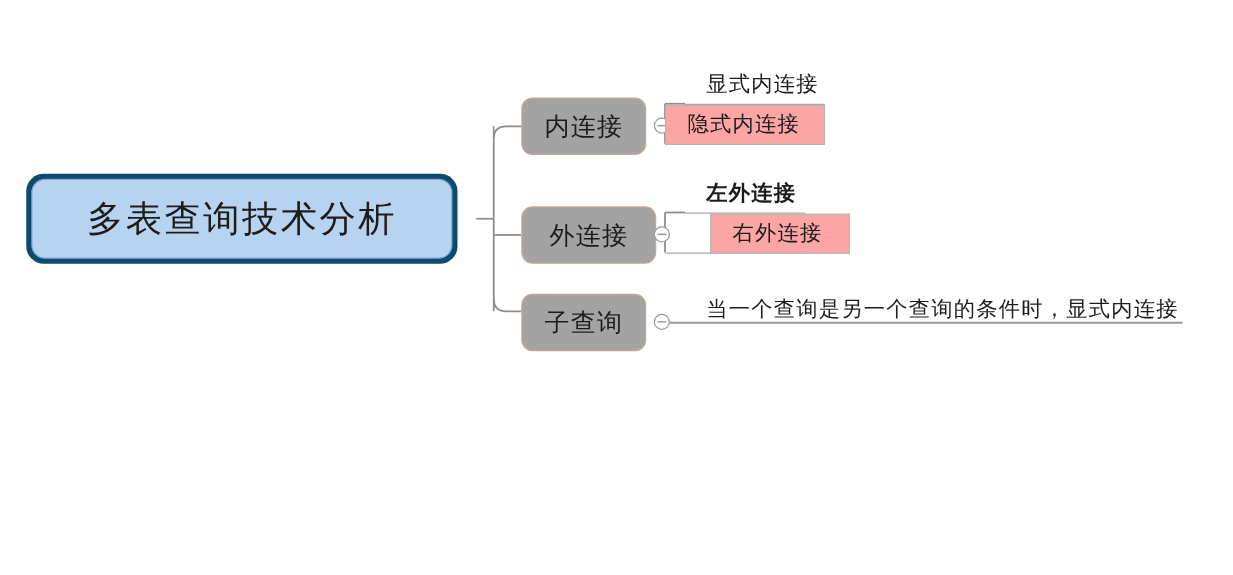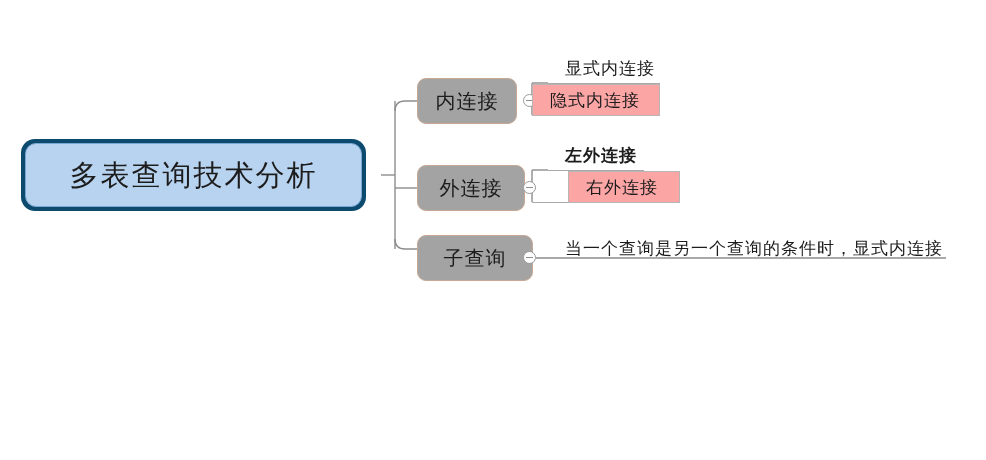--- a/index.html
+++ b/index.html
@@ -77,21 +77,21 @@
   .branch-label {
     font-size: 20px;
     color: #1c1c1c;
     letter-spacing: 1px;
     line-height: 1;
     white-space: nowrap;
   }
 
   #branch-0 { left: 417px; top: 78px;  width: 100px; }
   #branch-1 { left: 417px; top: 165px; width: 108px; }
-  #branch-2 { left: 417px; top: 235px; width: 116px; }
+  #branch-2 { left: 417px; top: 235px; width: 100px; }
 
   
   .toggle {
     position: absolute;
     width: 13px;
     height: 13px;
     box-sizing: border-box;
     border-radius: 50%;
     background: #ffffff;
     border: 1px solid #9a9a9a;

